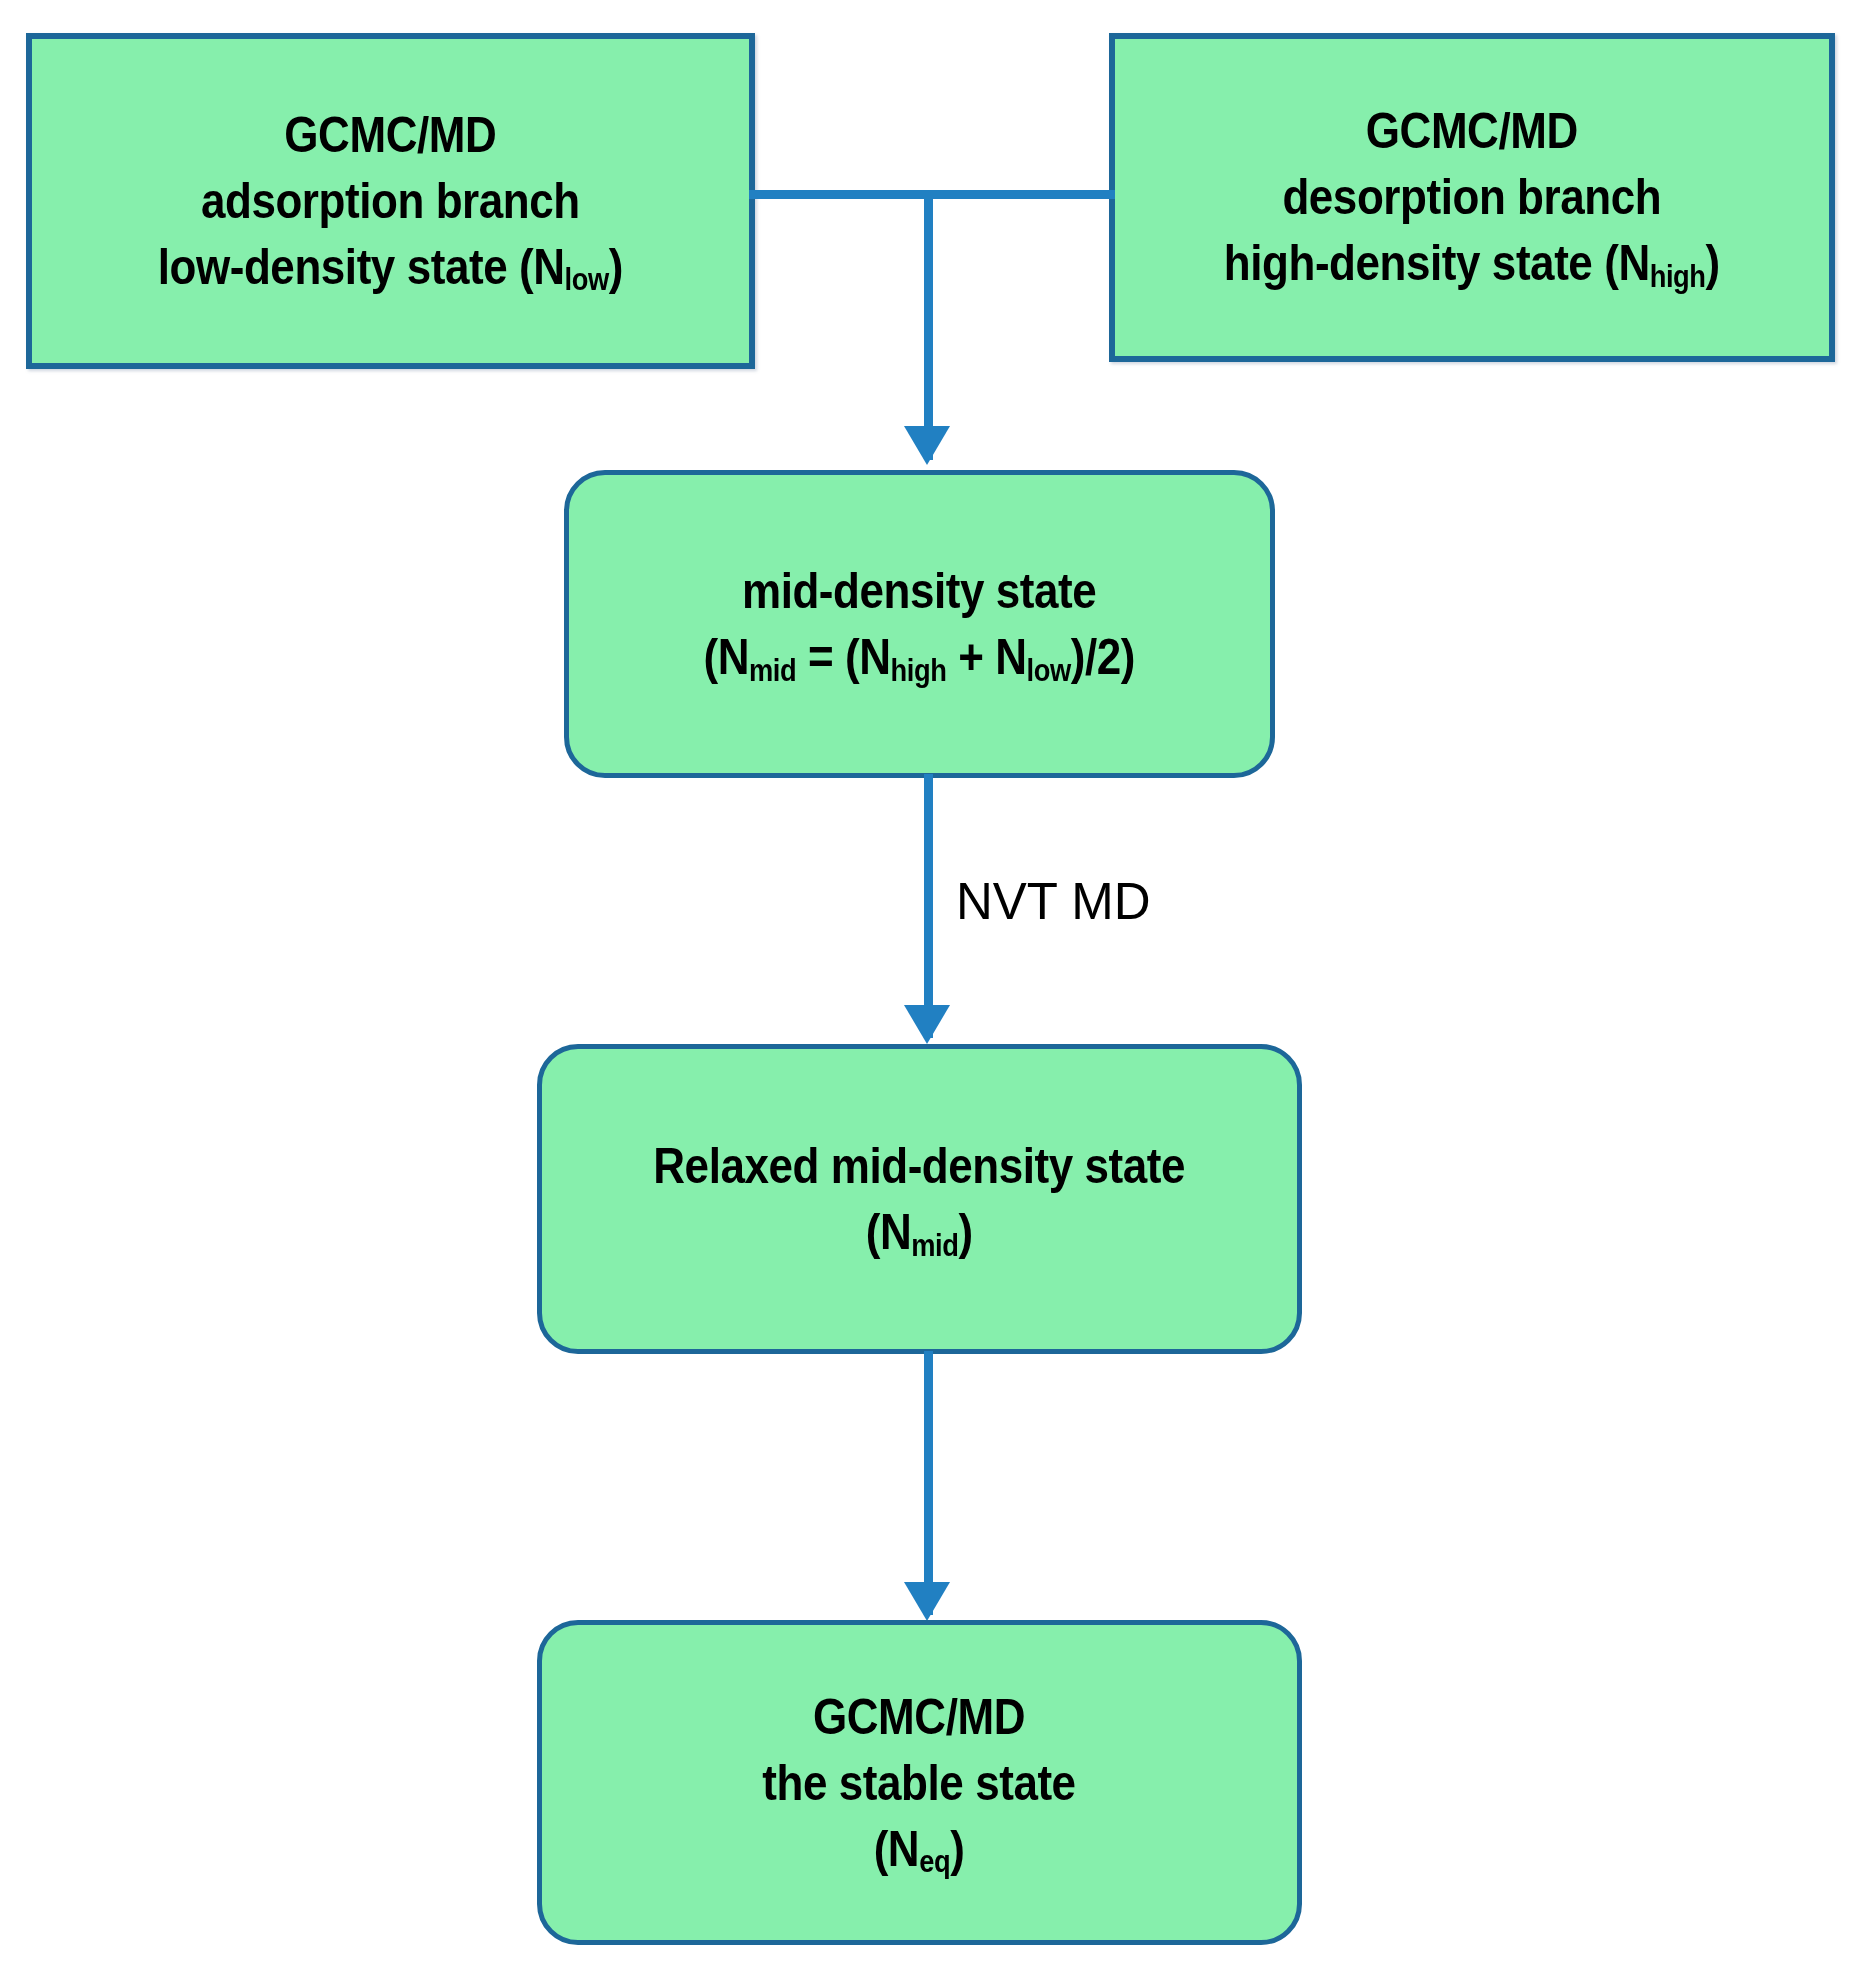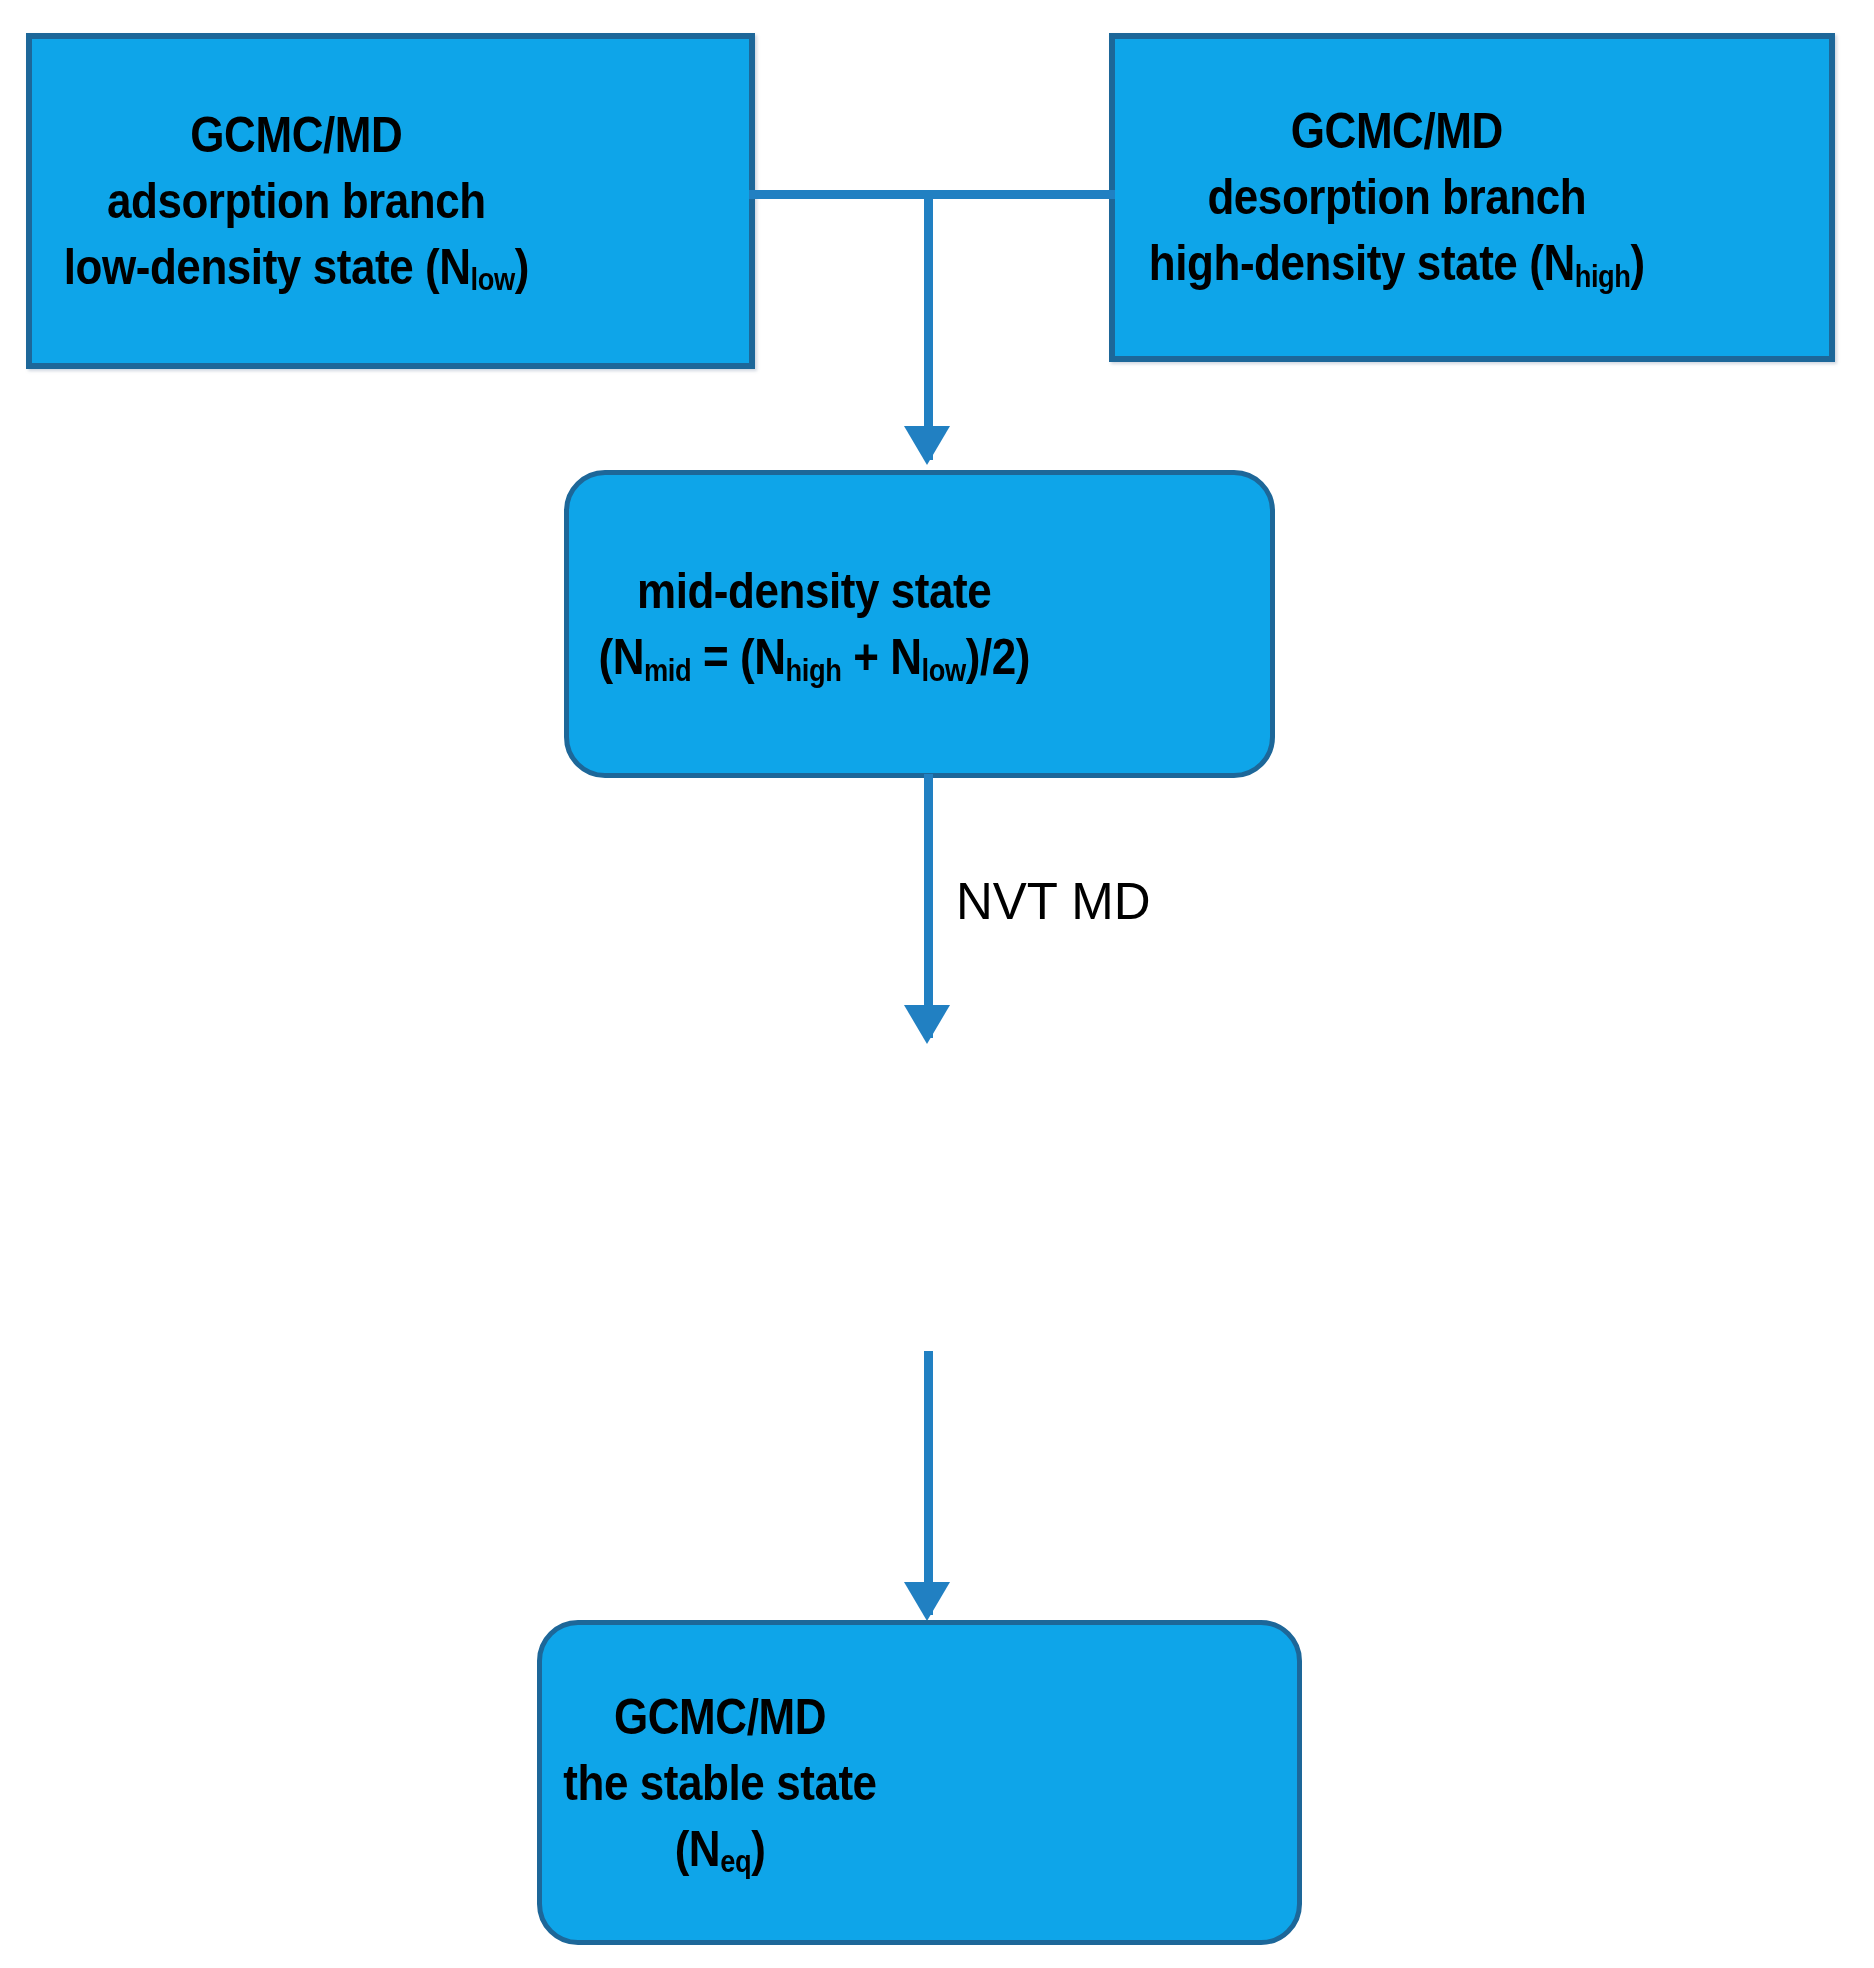--- a/index.html
+++ b/index.html
@@ -13,23 +13,24 @@
     height: 1968px;
     background: #ffffff;
     overflow: hidden;
     font-family: "Liberation Sans", "DejaVu Sans", sans-serif;
   }
 
   
   .node {
     position: absolute;
     box-sizing: border-box;
-    background: #0ea5e9;
+    background: #86efac;
     display: flex;
     align-items: center;
+    justify-content: center;
     text-align: center;
   }
   .node .label {
     color: #000000;
     font-weight: bold;
     line-height: 1.32;
     letter-spacing: -0.5px;
     transform: scaleX(0.88);
     transform-origin: center center;
     white-space: nowrap;
@@ -137,20 +138,26 @@
     <div class="label">
       <span>mid-density state</span><br>
       <span>(N</span><sub>mid</sub><span> = (N</span><sub>high</sub><span> + N</span><sub>low</sub><span>)/2)</span>
     </div>
   </div>
 
   <div class="conn" id="link-v-mid"></div>
   <div class="arrowhead" id="arrow-2"></div>
   <div id="edge-label-nvt">NVT MD</div>
 
+  <div class="node rounded" id="box-relaxed">
+    <div class="label">
+      <span>Relaxed mid-density state</span><br>
+      <span>(N</span><sub>mid</sub><span>)</span>
+    </div>
+  </div>
 
   <div class="conn" id="link-v-bot"></div>
   <div class="arrowhead" id="arrow-3"></div>
 
   <div class="node rounded" id="box-stable">
     <div class="label">
       <span>GCMC/MD</span><br>
       <span>the stable state</span><br>
       <span>(N</span><sub>eq</sub><span>)</span>
     </div>

